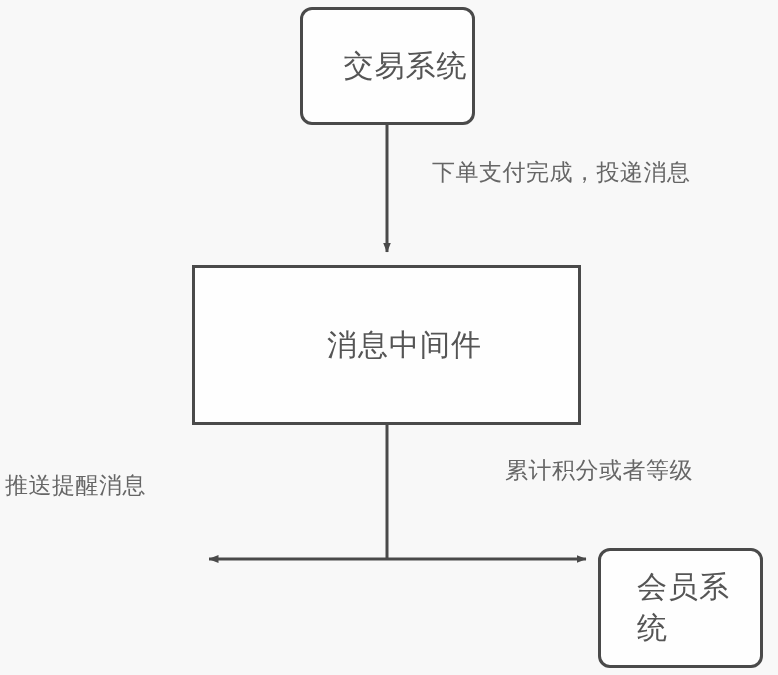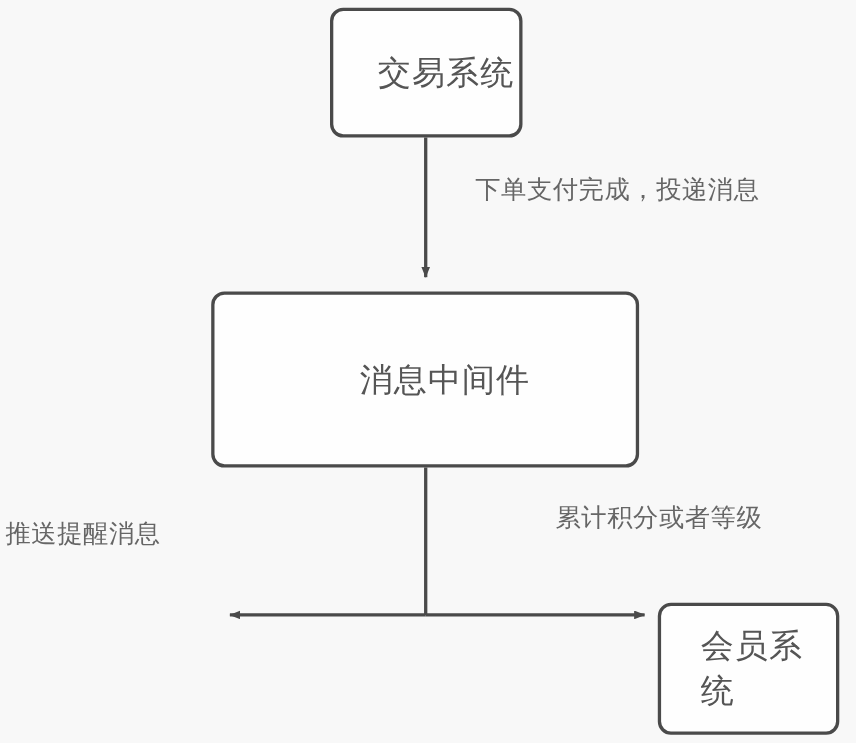--- a/index.html
+++ b/index.html
@@ -32,21 +32,21 @@
     background: #fefefe;
     border: 3px solid #4a4a4a;
     display: flex;
     align-items: center;
     justify-content: center;
     color: #555555;
     letter-spacing: 1px;
     padding-left: 36px;
   }
   .node.rounded { border-radius: 12px; }
-  .node.square  { border-radius: 12px; border-width: 3px; text-align: center; }
+  .node.square  { border-radius: 0; border-width: 3px; text-align: center; }
 
   #node-trade {
     left: 300px; top: 7px;
     width: 175px; height: 118px;
     font-size: 30px;
   }
   #node-mq {
     left: 192px; top: 265px;
     width: 389px; height: 160px;
     font-size: 30px;

